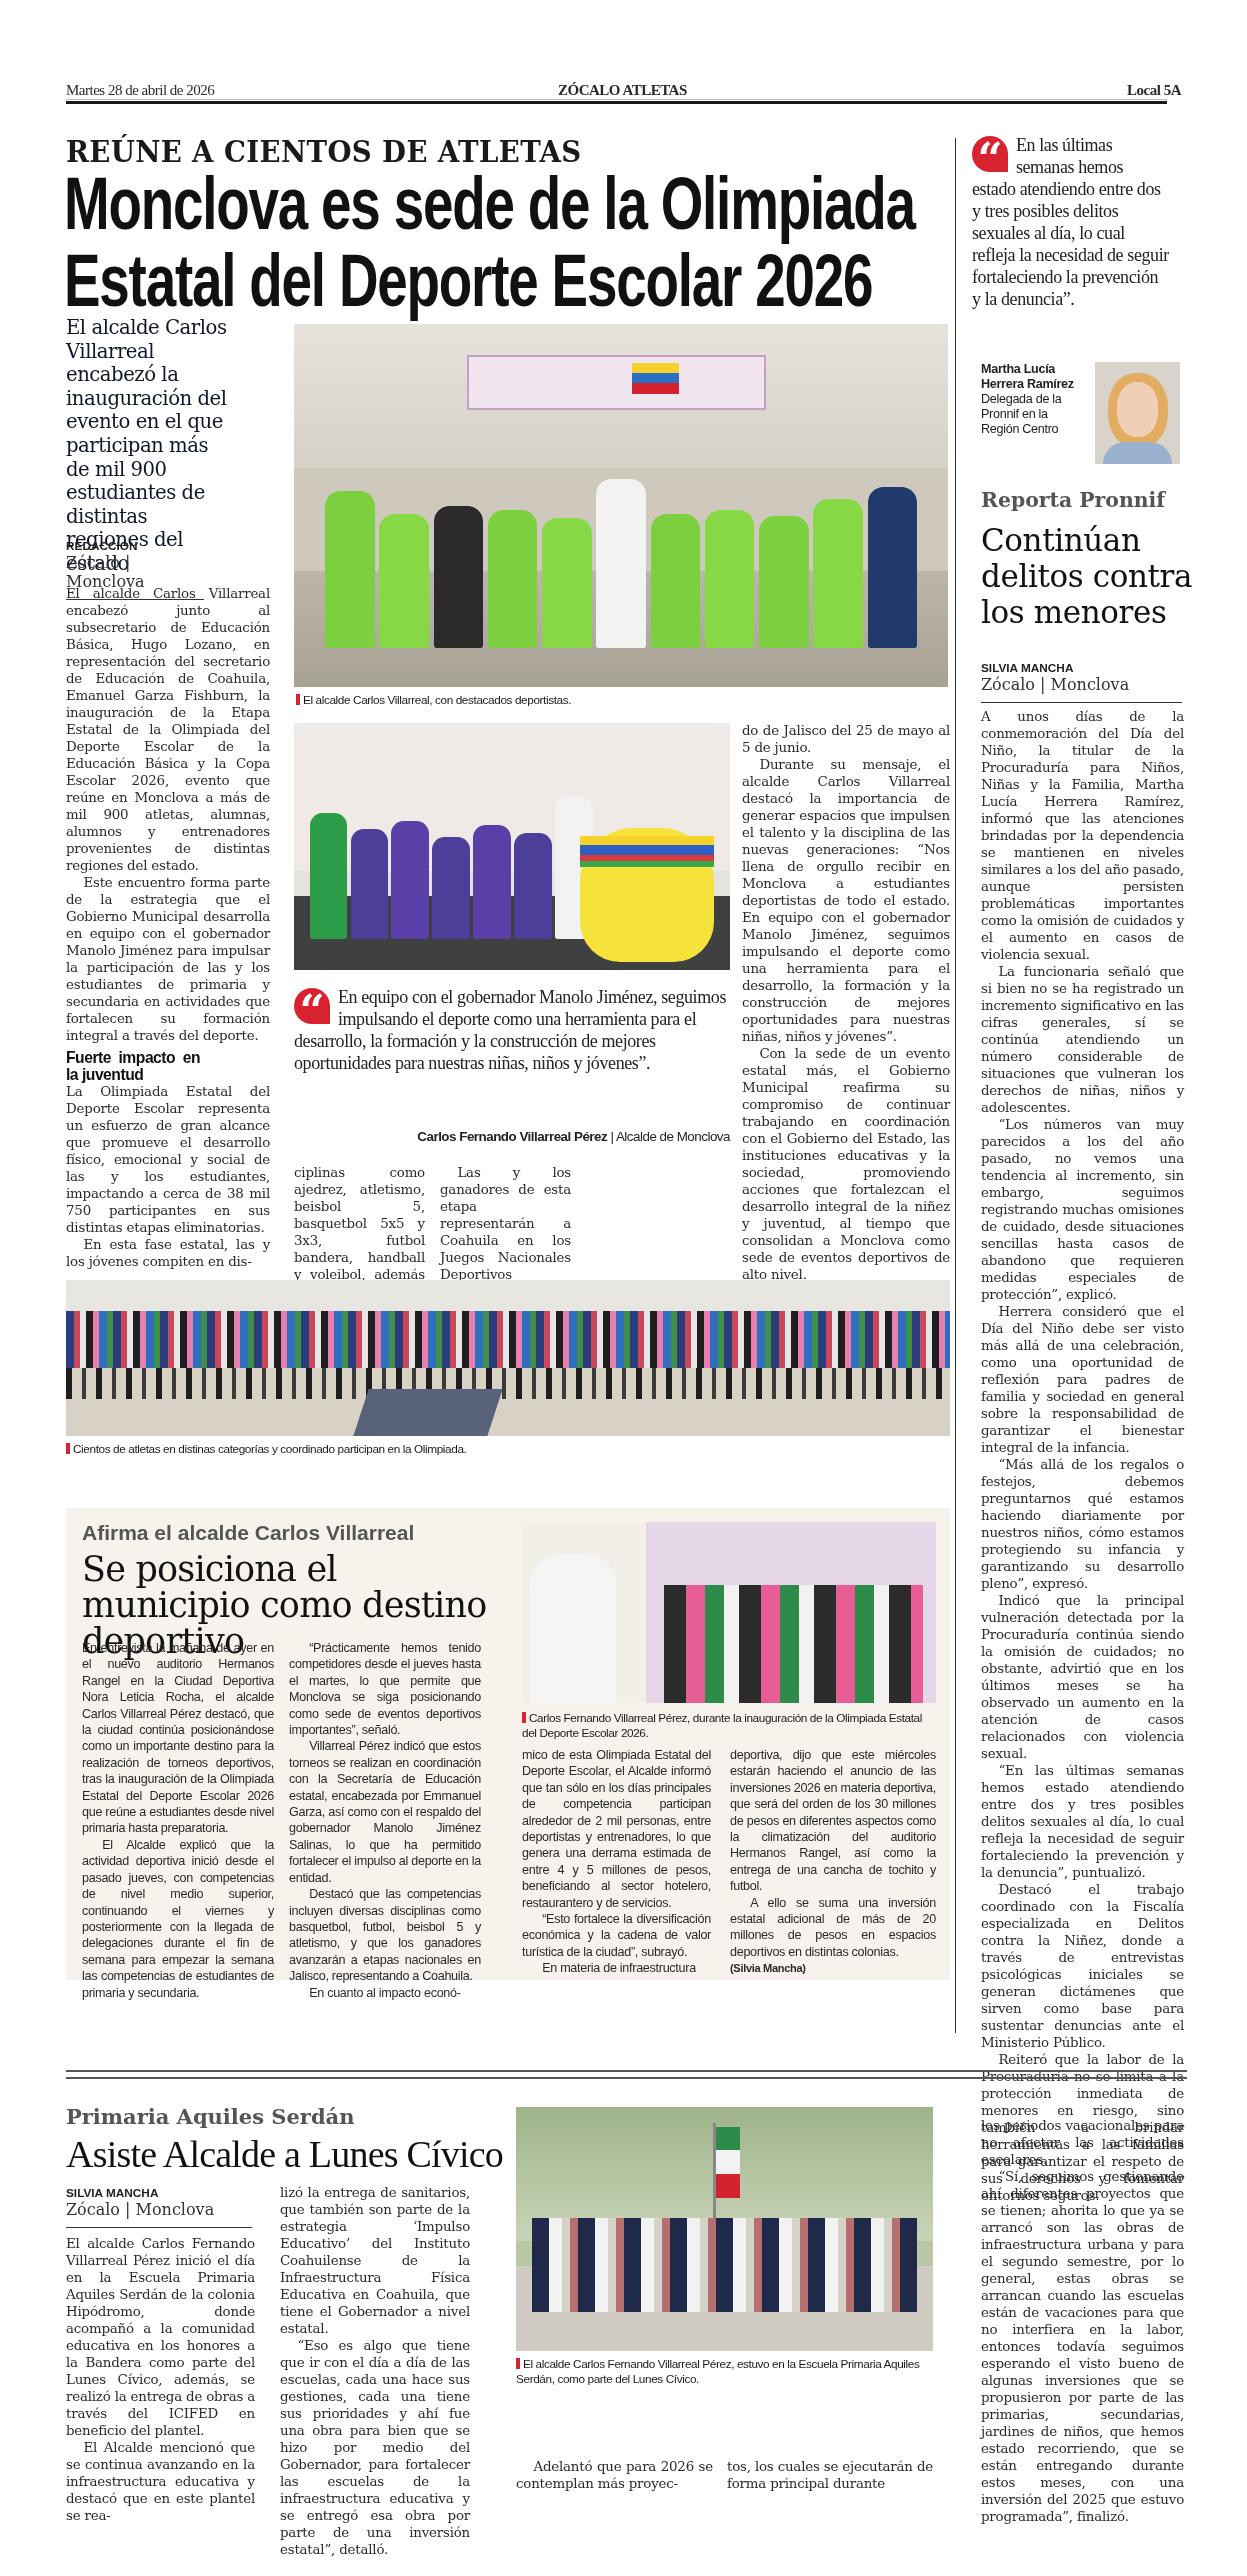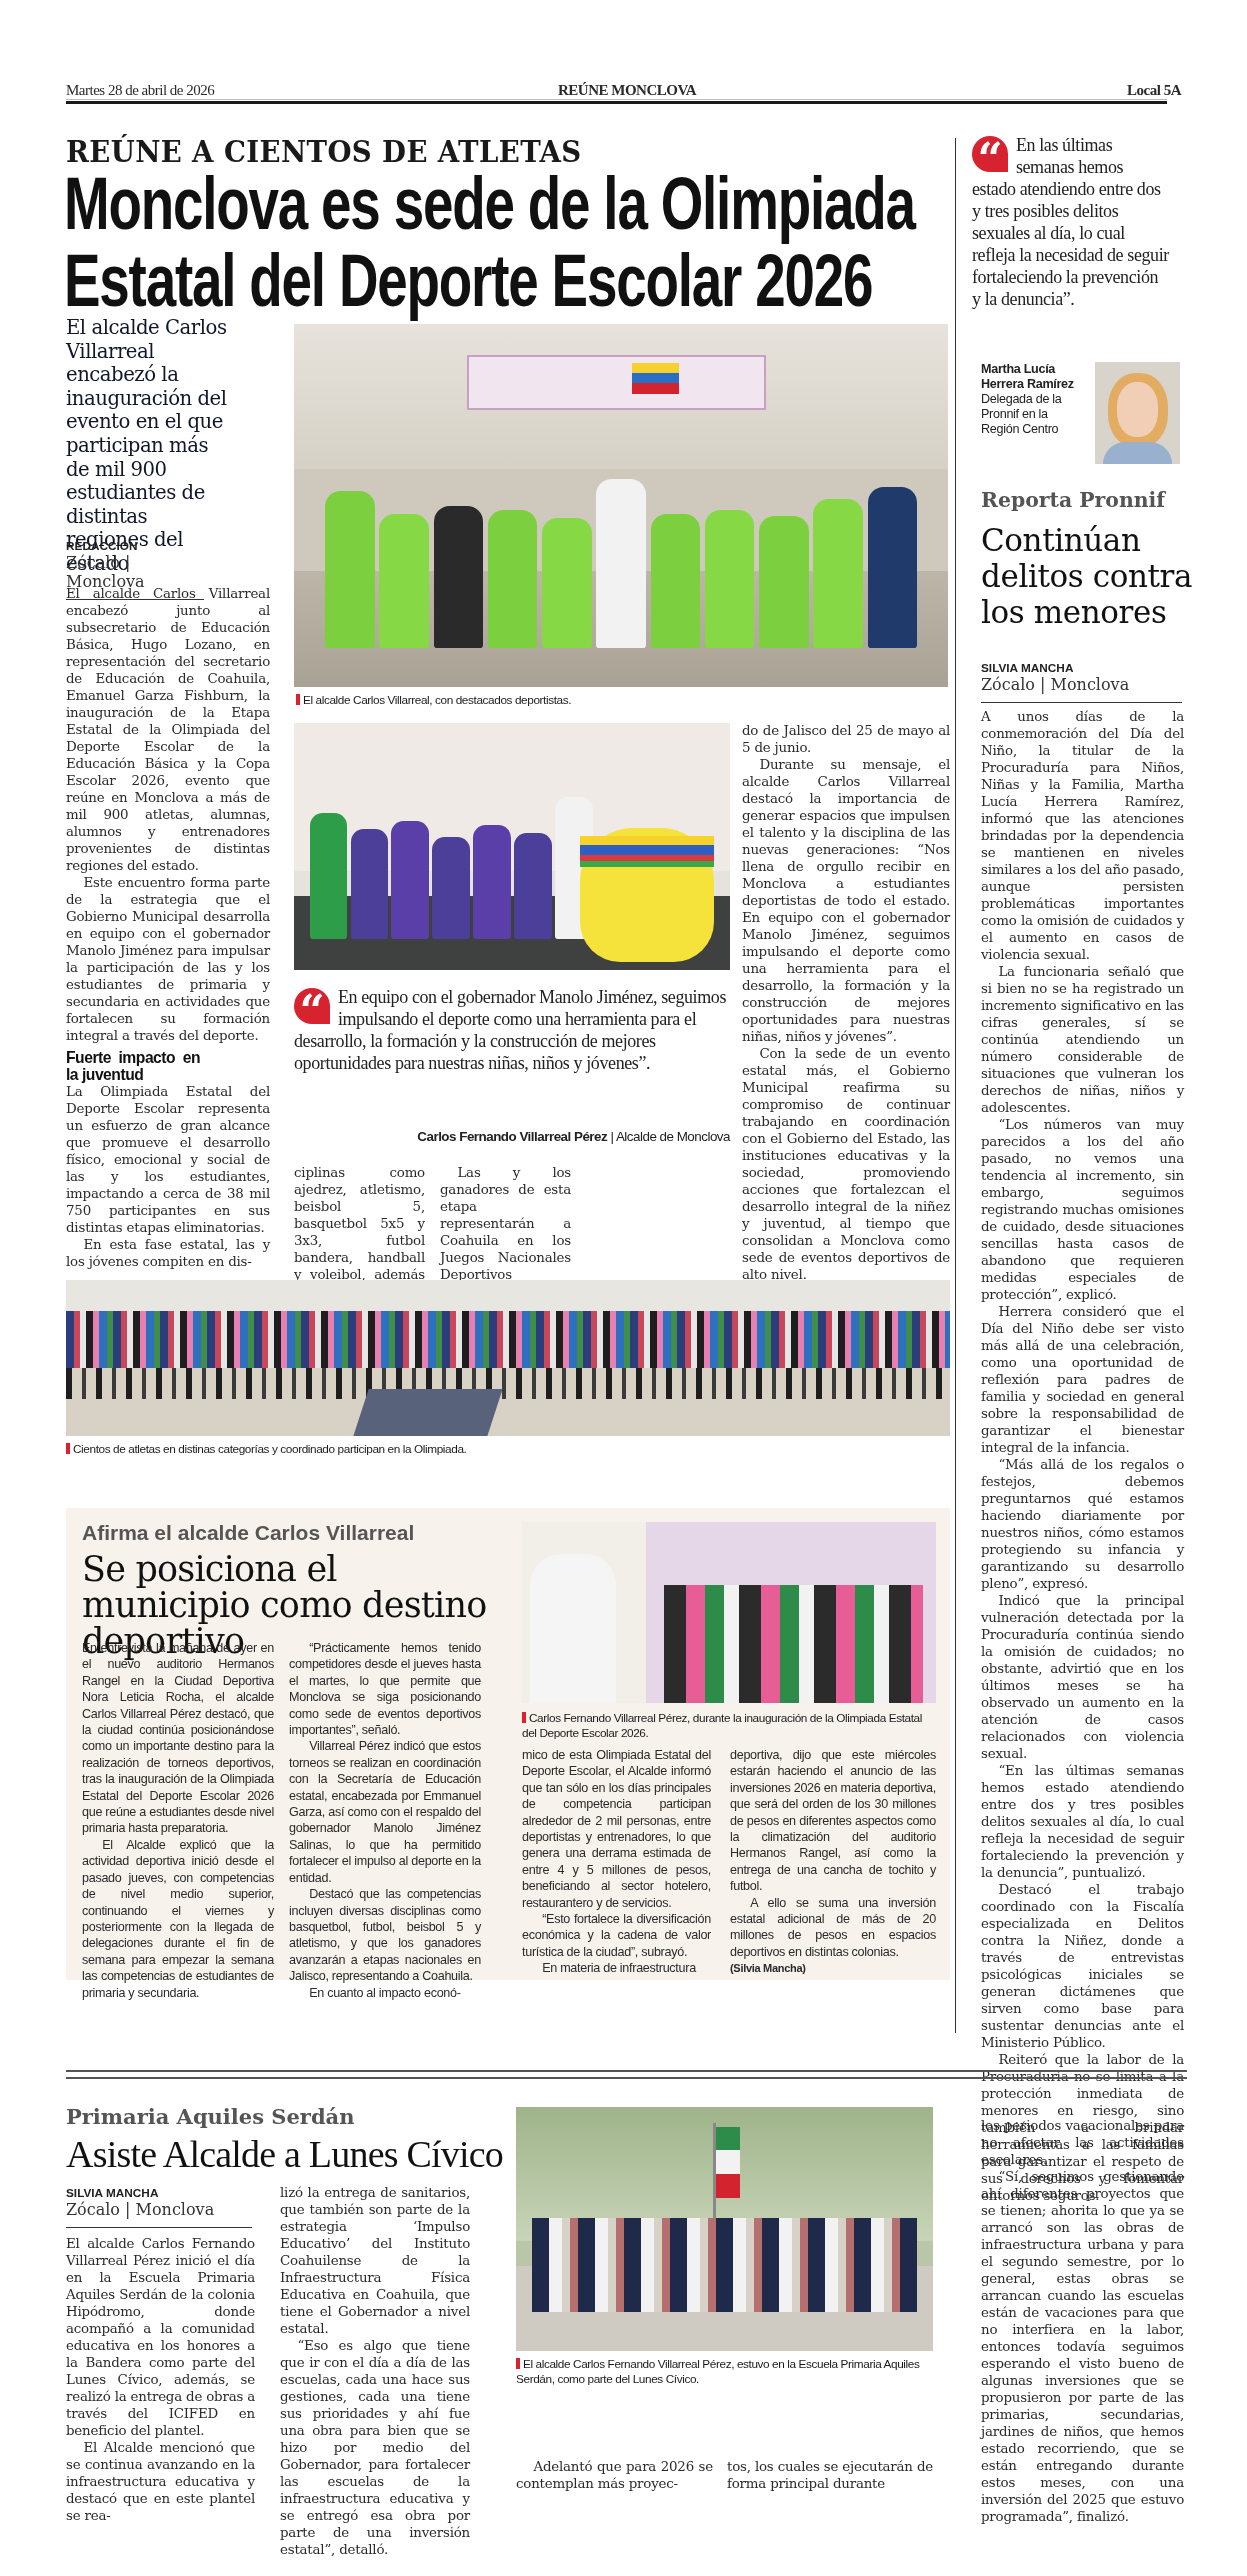--- a/index.html
+++ b/index.html
@@ -57,21 +57,21 @@
 
   
   .gym-floor { position: absolute; left: 0; right: 0; bottom: 0; height: 32%; background: linear-gradient(#d8d3c8, #c9c4b7); }
   .gym-wall { position: absolute; left: 0; right: 0; top: 0; height: 40%; background: linear-gradient(#e9e9e6, #d9dbd6); }
   .crowd-row { position: absolute; left: 0; right: 0; }
 </style>
 </head>
 <body>
 
 <div class="abs masthead-date serif">Martes 28 de abril de 2026</div>
-<div class="abs masthead-pub serif">REÚNE MONCLOVA</div>
+<div class="abs masthead-pub serif">ZÓCALO ATLETAS</div>
 <div class="abs masthead-sec serif">Local 5A</div>
 <div class="abs masthead-rule-top"></div>
 <div class="abs masthead-rule"></div>
 
 <div class="abs kicker">REÚNE A CIENTOS DE ATLETAS</div>
 <div class="abs headline">
   <div>Monclova es sede de la Olimpiada</div>
   <div>Estatal del Deporte Escolar 2026</div>
 </div>
 <div class="abs vrule-right"></div>

